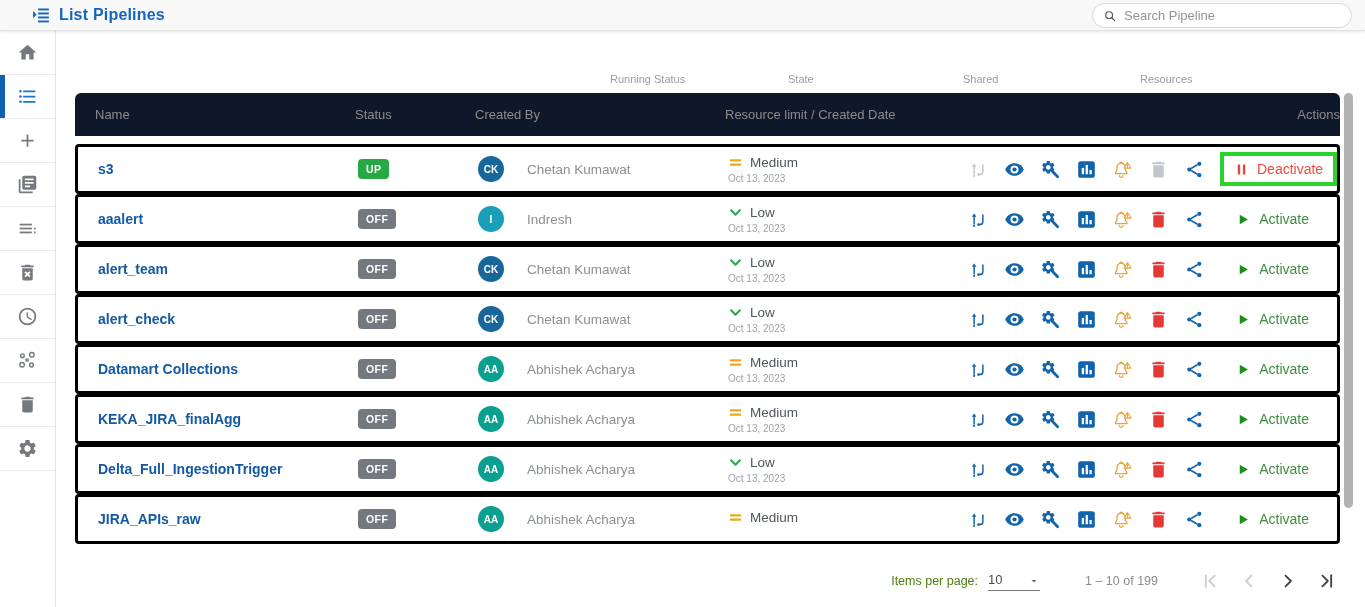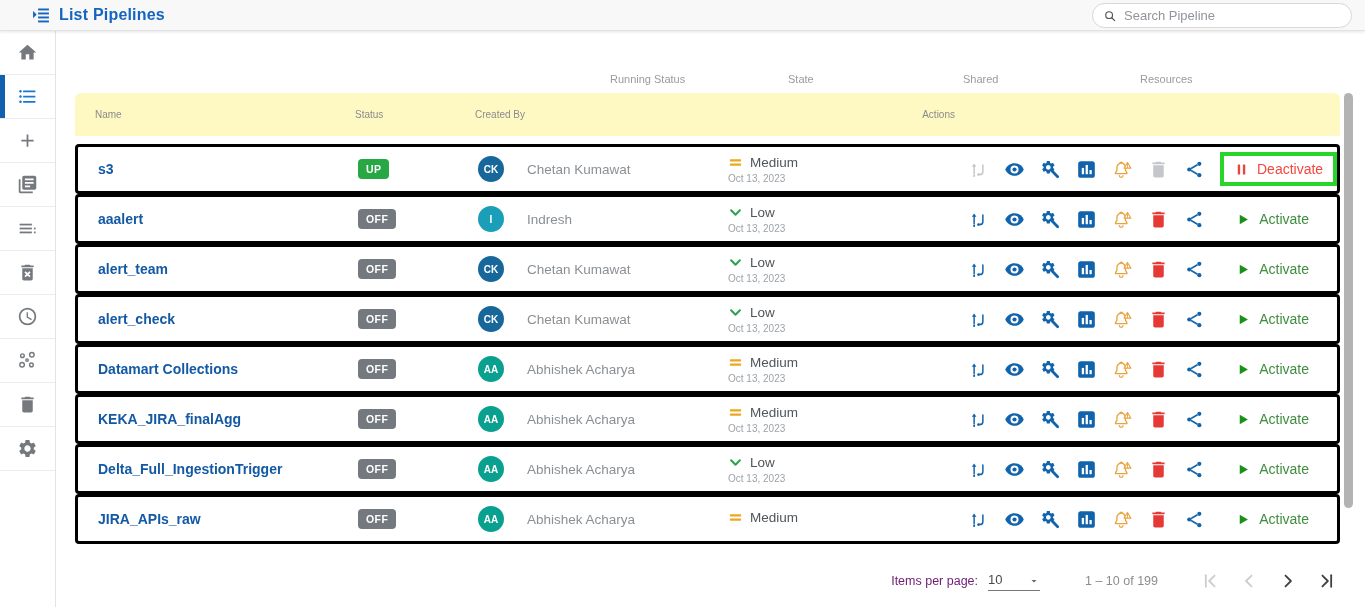--- a/index.html
+++ b/index.html
@@ -35,21 +35,21 @@
   .f-label { font-size:11px; color:#9b9b9b; }
   .f-value-row { display:flex; align-items:flex-end; justify-content:space-between;
                  border-bottom:1px solid #a9a9a9; padding:4px 2px 5px 0; margin-top:2px; cursor:pointer; }
   .f-value { font-size:15px; color:#3f474e; }
   .f-caret { width:12px; height:12px; color:#777; margin-bottom:1px; }
   .filter-close { position:absolute; left:1268px; top:50px; width:20px; height:20px; color:#1976d2; cursor:pointer; }
 
   
   .tbl { position:absolute; left:19px; top:62px; width:1265px; height:467px; overflow:hidden; }
   .tr-grid { display:grid; grid-template-columns:260px 120px 250px 230px 1fr; align-items:center; padding-left:20px; }
-  .thead { height:43px; background:#fef9c3; border-radius:6px 6px 0 0; color:#8b8b8b; font-size:10px; margin-bottom:8px; }
+  .thead { height:43px; background:#0f172a; border-radius:6px 6px 0 0; color:#8b8b8b; font-size:13px; margin-bottom:8px; }
   .th-actions { text-align:right; }
   .row { height:50px; background:#fff; border:3px solid #000000; border-radius:4px; }
   .p-name { color:#1359a4; font-size:14px; font-weight:600; text-decoration:none; cursor:pointer; }
   .badge { display:inline-block; padding:4px 8px; border-radius:4px; color:#fff; font-size:10.5px;
            font-weight:700; letter-spacing:.4px; }
   .badge.up  { background:#28a745; }
   .badge.off { background:#73797e; }
   .creator { display:flex; align-items:center; gap:23px; }
   .avatar { width:26px; height:26px; border-radius:50%; color:#fff; font-size:10px; font-weight:700;
             display:flex; align-items:center; justify-content:center; }
@@ -69,21 +69,21 @@
              padding:5px 10px; border:4px solid transparent; border-radius:0; cursor:pointer; background:none; }
   .act-btn.hl { border-color:#2ad42a; }
   .act-btn .icn { width:15px; height:15px; }
   .act-btn.deactivate .icn { color:#e9463d; }
   .act-btn.deactivate .act-label { color:#f4483e; font-size:14px; }
   .act-btn.activate .icn { color:#169316; }
   .act-btn.activate .act-label { color:#3f8e3f; font-size:14px; }
 
   
   .pagination { position:absolute; right:28px; top:533px; height:34px; display:flex; align-items:center; }
-  .ipp-label { color:#701a75; font-size:12.5px; }
+  .ipp-label { color:#4d7c0f; font-size:12.5px; }
   .ipp-select { display:inline-flex; align-items:flex-end; justify-content:space-between; width:52px;
                 border-bottom:1px solid #777; padding-bottom:3px; margin-left:10px; cursor:pointer; }
   .ipp-value { color:#4a4a4a; font-size:13px; }
   .ipp-caret { width:12px; height:12px; color:#666; }
   .range-text { color:#8d8d8d; font-size:12.5px; margin-left:45px; }
   .pg-nav { display:flex; align-items:center; margin-left:42px; gap:19px; }
   .pg-btn { width:20px; height:20px; cursor:pointer; }
   .pg-btn.disabled { color:#cdcdcd; cursor:default; }
   .pg-btn.enabled { color:#424242; }
 
@@ -247,20 +247,21 @@
         </span>
     </div>
   </div>
   <span class="filter-close icn"></span>
 
   <div class="tbl">
     <div class="tr-grid thead">
       <div>Name</div>
       <div>Status</div>
       <div>Created By</div>
+      <div>Resource limit / Created Date</div>
       <div class="th-actions">Actions</div>
     </div>
     <div id="rows">
         <div class="tr-grid row">
           <div><a class="p-name">s3</a></div>
           <div><span class="badge up">UP</span></div>
           <div class="creator">
             <span class="avatar" style="background: rgb(24, 103, 155);">CK</span>
             <span class="creator-name">Chetan Kumawat</span>
           </div>

